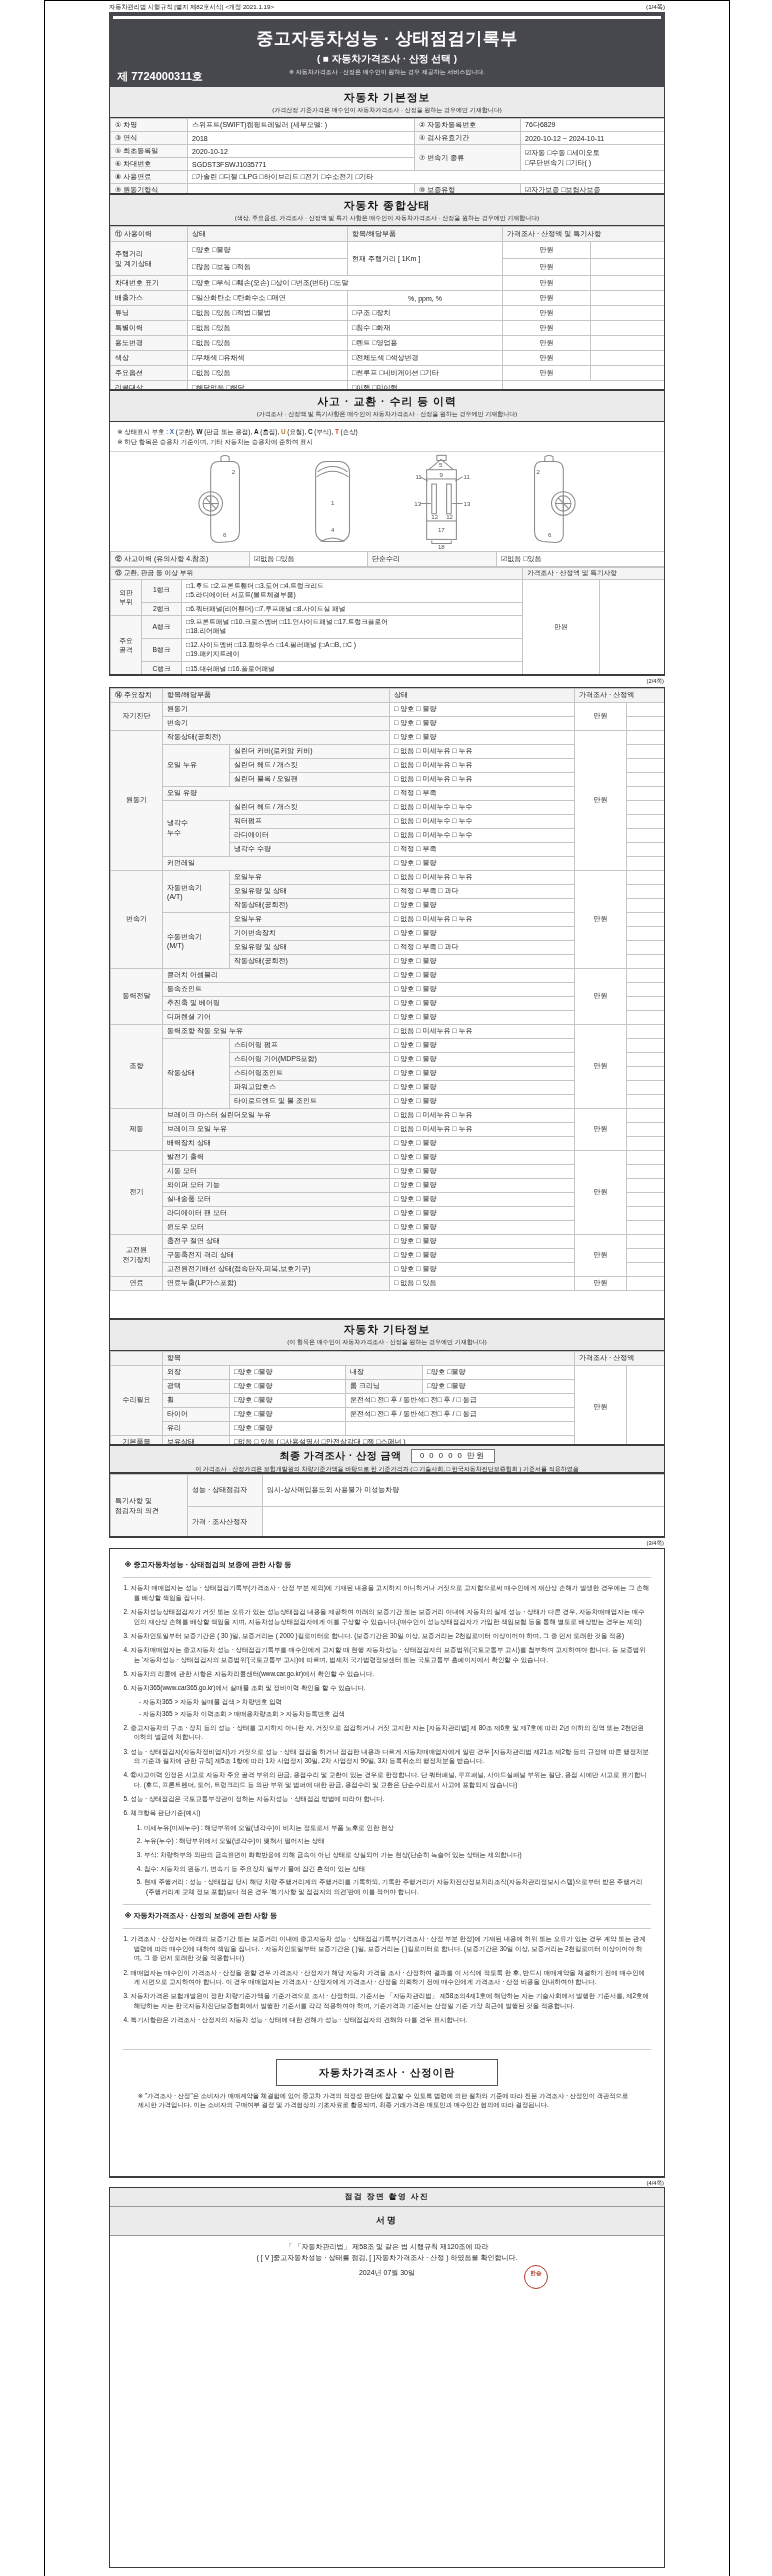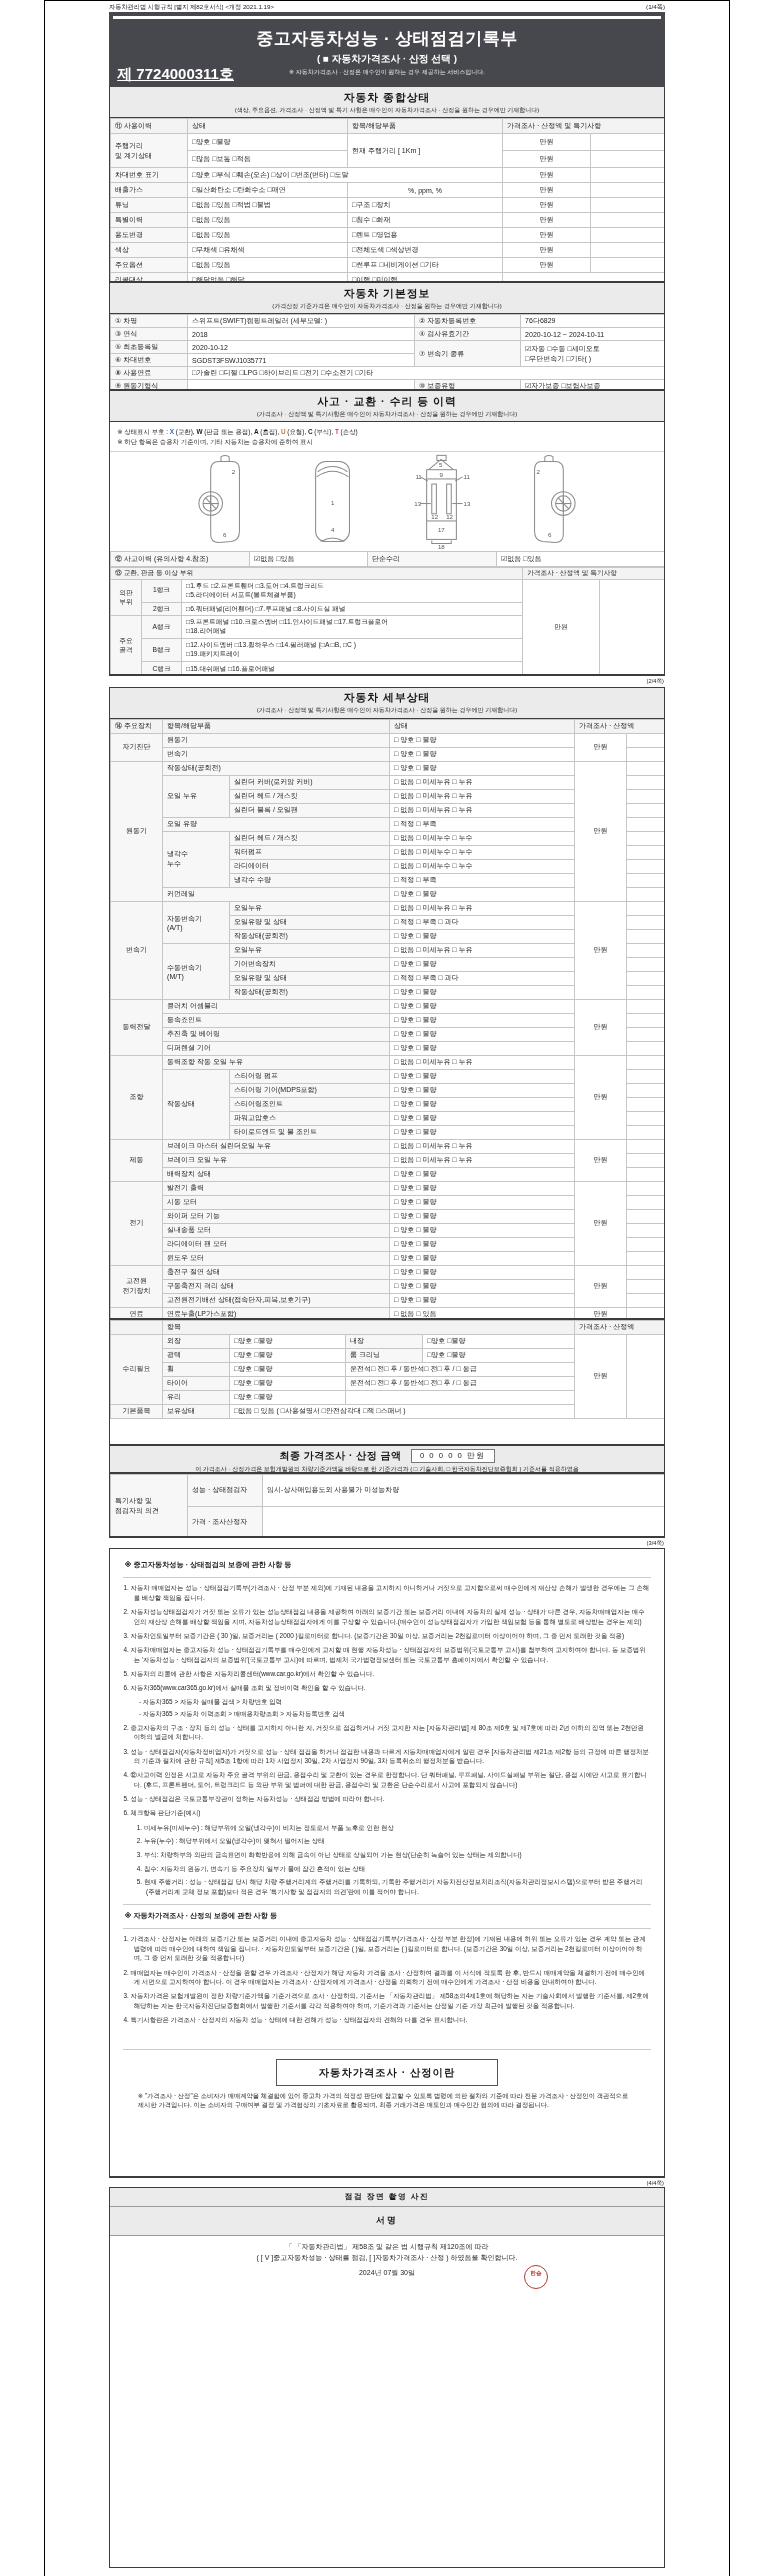--- a/index.html
+++ b/index.html
@@ -17,21 +17,21 @@
   .topbar { height: 11.3px; display: flex; justify-content: space-between; align-items: flex-start; padding-top: 2.1px; font-size: 6.2px; }
   .pmarker { text-align: right; font-size: 5.7px; padding: 2.1px 1px 0 0; height: 11.3px; }
   .pmarker4 { height: 10.3px; }
 
   
   .main-head { position: relative; height: 75px; background: #47474e; color: #fff; text-align: center; }
   .main-head .stripe { position: absolute; top: 3.6px; left: 4.1px; right: 4.1px; height: 3.6px; background: #fff; }
   .main-head h1 { padding-top: 14.4px; font-size: 17px; letter-spacing: 0.5px; font-weight: bold; }
   .main-head .sub { font-size: 9.8px; margin-top: 3.1px; font-weight: bold; }
   .main-head .note { font-size: 6px; margin-top: 2.6px; color: #eee; }
-  .main-head .docno { position: absolute; left: 8.2px; bottom: 3.1px; font-size: 15px; font-weight: bold; text-decoration: underline; }
+  .main-head .docno { position: absolute; left: 8.2px; bottom: 3.1px; font-size: 11px; font-weight: bold; }
 
   .box { border: 1px solid #3c3c3c; border-bottom-width: 2.6px; margin-top: -1px; background: #fff; overflow: hidden; }
   .sec-head { background: #ebebeb; text-align: center; padding: 3.6px 0 2.6px; border-bottom: 1px solid #3c3c3c; }
   .sec-head h2 { font-size: 10.8px; font-weight: bold; letter-spacing: 1px; }
   .sec-head .note { font-size: 6px; margin-top: 1px; color: #222; }
 
   table { width: 100%; border-collapse: collapse; table-layout: fixed; }
   td { border: 0.5px solid #c6c6c6; padding: 1px 4.1px; font-size: 7px; vertical-align: middle; overflow: hidden; }
   td.lbl { background: #f7f7f7; }
   td.hd { background: #f3f3f3; }
@@ -101,20 +101,70 @@
   </div>
 
   <div class="main-head">
     <div class="stripe"></div>
     <h1>중고자동차성능 · 상태점검기록부</h1>
     <div class="sub">( ■ 자동차가격조사 · 산정 선택 )</div>
     <div class="note">※ 자동차가격조사 · 산정은 매수인이 원하는 경우 제공하는 서비스입니다.</div>
     <div class="docno">제 7724000311호</div>
   </div>
 
+  <div class="box box-basic">
+    <div class="sec-head">
+      <h2>자동차 기본정보</h2>
+      <div class="note">(가격산정 기준가격은 매수인이 자동차가격조사 · 산정을 원하는 경우에만 기재합니다)</div>
+    </div>
+    <table class="t-basic">
+      <colgroup>
+            <col style="width:77px">
+            <col style="width:227px">
+            <col style="width:106px">
+            <col style="width:147px">
+          </colgroup>
+      <tbody>
+            <tr>
+        <td class="lbl">① 차명</td>
+        <td>스위프트(SWIFT)캠핑트레일러 (세부모델: )</td>
+        <td class="lbl">② 자동차등록번호</td>
+        <td>76다6829</td>
+      </tr>
+      <tr>
+        <td class="lbl">③ 연식</td>
+        <td>2018</td>
+        <td class="lbl">④ 검사유효기간</td>
+        <td>2020-10-12 ~ 2024-10-11</td>
+      </tr>
+      <tr>
+        <td class="lbl">⑤ 최초등록일</td>
+        <td>2020-10-12</td>
+        <td class="lbl" rowspan="2">⑦ 변속기 종류</td>
+        <td class="pre" rowspan="2">☑자동  □수동  □세미오토
+□무단변속기  □기타(        )</td>
+      </tr>
+      <tr>
+        <td class="lbl">⑥ 차대번호</td>
+        <td>SGDST3FSWJ1035771</td>
+      </tr>
+      <tr>
+        <td class="lbl">⑧ 사용연료</td>
+        <td colspan="3">□가솔린  □디젤  □LPG  □하이브리드  □전기  □수소전기  □기타</td>
+      </tr>
+      <tr>
+        <td class="lbl">⑨ 원동기형식</td>
+        <td></td>
+        <td class="lbl">⑩ 보증유형</td>
+        <td>☑자가보증  □보험사보증</td>
+      </tr>
+    </tbody>
+        </table>
+  </div>
+
   <div class="box box-overall">
     <div class="sec-head">
       <h2>자동차 종합상태</h2>
       <div class="note">(색상, 주요옵션, 가격조사 · 산정액 및 특기 사항은 매수인이 자동차가격조사 · 산정을 원하는 경우에만 기재합니다)</div>
     </div>
     <table class="t-overall">
       <colgroup>
             <col style="width:77px">
             <col style="width:160px">
             <col style="width:155px">
@@ -187,70 +237,20 @@
         <td>□없음  □있음</td>
         <td>□썬루프  □네비게이션  □기타</td>
         <td class="unit">만원</td>
         <td></td>
       </tr>
       <tr>
         <td class="lbl">리콜대상</td>
         <td>□해당없음  □해당</td>
         <td>□이행  □미이행</td>
         <td colspan="2"></td>
-      </tr>
-    </tbody>
-        </table>
-  </div>
-
-  <div class="box box-basic">
-    <div class="sec-head">
-      <h2>자동차 기본정보</h2>
-      <div class="note">(가격산정 기준가격은 매수인이 자동차가격조사 · 산정을 원하는 경우에만 기재합니다)</div>
-    </div>
-    <table class="t-basic">
-      <colgroup>
-            <col style="width:77px">
-            <col style="width:227px">
-            <col style="width:106px">
-            <col style="width:147px">
-          </colgroup>
-      <tbody>
-            <tr>
-        <td class="lbl">① 차명</td>
-        <td>스위프트(SWIFT)캠핑트레일러 (세부모델: )</td>
-        <td class="lbl">② 자동차등록번호</td>
-        <td>76다6829</td>
-      </tr>
-      <tr>
-        <td class="lbl">③ 연식</td>
-        <td>2018</td>
-        <td class="lbl">④ 검사유효기간</td>
-        <td>2020-10-12 ~ 2024-10-11</td>
-      </tr>
-      <tr>
-        <td class="lbl">⑤ 최초등록일</td>
-        <td>2020-10-12</td>
-        <td class="lbl" rowspan="2">⑦ 변속기 종류</td>
-        <td class="pre" rowspan="2">☑자동  □수동  □세미오토
-□무단변속기  □기타(        )</td>
-      </tr>
-      <tr>
-        <td class="lbl">⑥ 차대번호</td>
-        <td>SGDST3FSWJ1035771</td>
-      </tr>
-      <tr>
-        <td class="lbl">⑧ 사용연료</td>
-        <td colspan="3">□가솔린  □디젤  □LPG  □하이브리드  □전기  □수소전기  □기타</td>
-      </tr>
-      <tr>
-        <td class="lbl">⑨ 원동기형식</td>
-        <td></td>
-        <td class="lbl">⑩ 보증유형</td>
-        <td>☑자가보증  □보험사보증</td>
       </tr>
     </tbody>
         </table>
   </div>
 
   <div class="box box-accident">
     <div class="sec-head">
       <h2>사고 · 교환 · 수리 등 이력</h2>
       <div class="note">(가격조사 · 산정액 및 특기사항은 매수인이 자동차가격조사 · 산정을 원하는 경우에만 기재합니다)</div>
     </div>
@@ -381,24 +381,20 @@
         <td class="lbl ctr" style="height:14.4px">C랭크</td>
         <td class="pre">□15.대쉬패널  □16.플로어패널</td>
       </tr>
     </tbody>
         </table>
   </div>
 
   <div class="pmarker">(2/4쪽)</div>
 
   <div class="box box-detail">
-    <div class="sec-head">
-      <h2>자동차 세부상태</h2>
-      <div class="note">(가격조사 · 산정액 및 특기사항은 매수인이 자동차가격조사 · 산정을 원하는 경우에만 기재합니다)</div>
-    </div>
     <table class="t-detail">
       <colgroup>
             <col style="width:52px">
             <col style="width:67px">
             <col style="width:160px">
             <col style="width:185px">
             <col style="width:52px">
             <col style="width:41px">
           </colgroup>
       <tbody>
@@ -643,20 +639,24 @@
         <td class="lbl" colspan="2">연료누출(LP가스포함)</td>
         <td>□ 없음  □ 있음</td>
         <td class="unit">만원</td>
         <td></td>
       </tr>
     </tbody>
         </table>
   </div>
 
   <div class="box box-etc">
+    <div class="sec-head">
+      <h2>자동차 기타정보</h2>
+      <div class="note">(이 항목은 매수인이 자동차가격조사 · 산정을 원하는 경우에만 기재합니다)</div>
+    </div>
     <table class="t-etc">
       <colgroup>
             <col style="width:52px">
             <col style="width:67px">
             <col style="width:116px">
             <col style="width:77px">
             <col style="width:152px">
             <col style="width:52px">
             <col style="width:41px">
           </colgroup>

